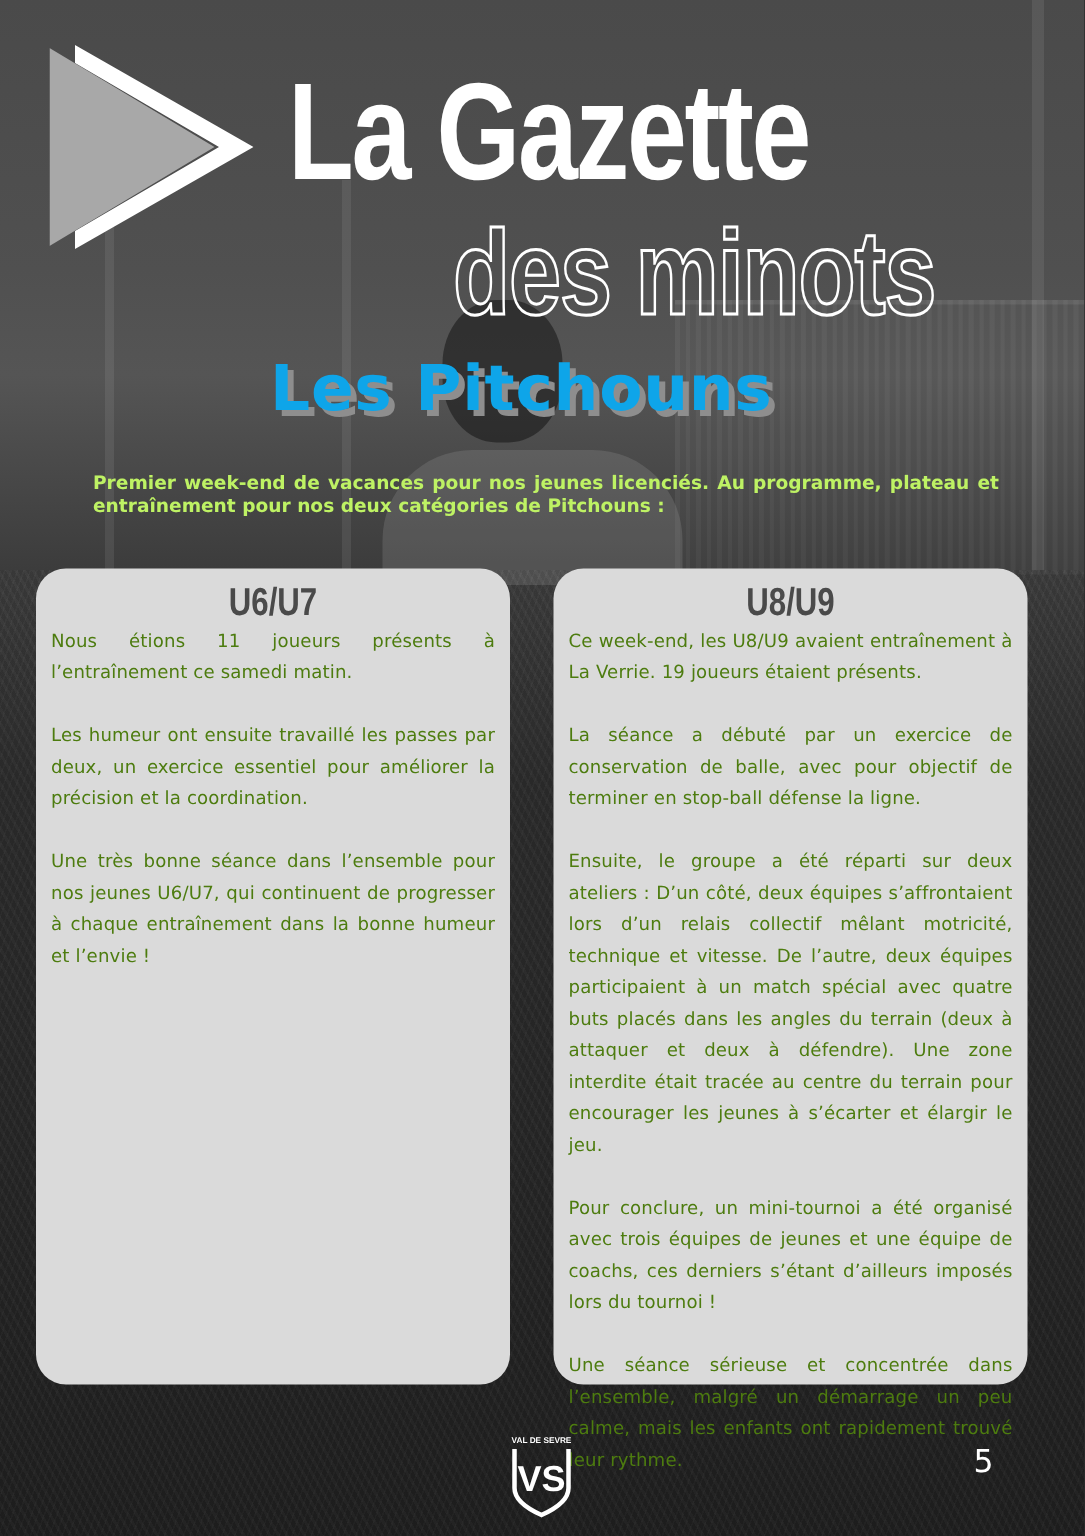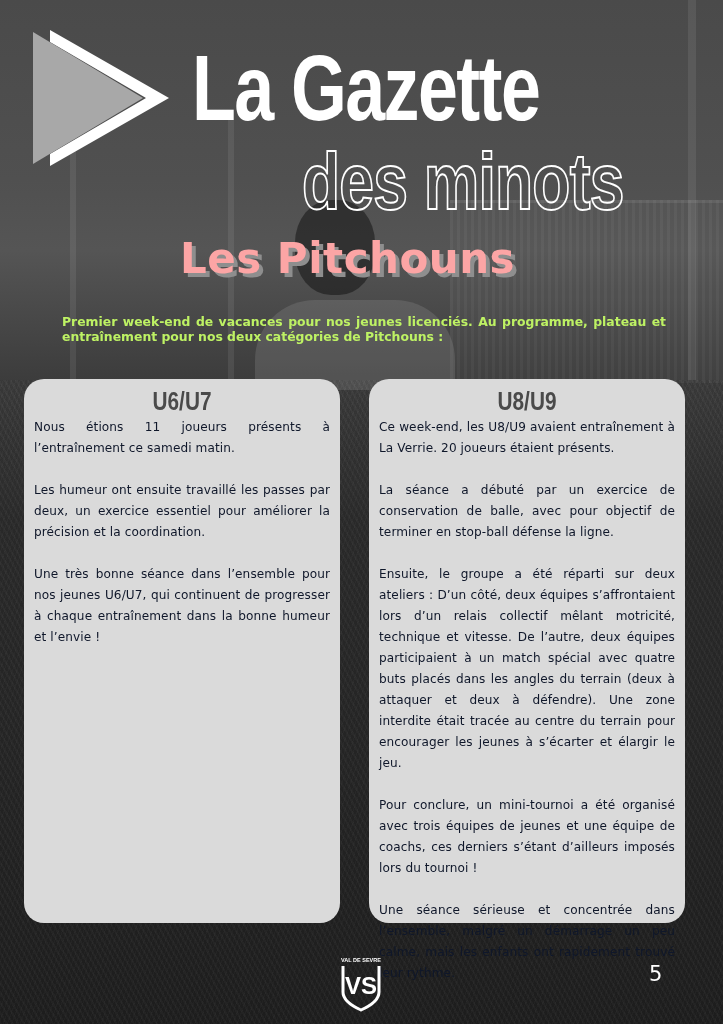--- a/index.html
+++ b/index.html
@@ -49,21 +49,21 @@
     position: absolute; left: 302px; top: 142px;
     font-family: "Liberation Sans", sans-serif; font-weight: 700;
     font-size: 80px; line-height: 1; color: transparent;
     -webkit-text-stroke: 2px #ffffff;
     transform: scaleX(0.78); transform-origin: left top;
     white-space: nowrap; letter-spacing: -1px;
   }
   .section-title {
     position: absolute; left: 180px; top: 238px;
     font-family: "DejaVu Sans", sans-serif; font-weight: 700;
-    font-size: 42px; line-height: 1; color: #fca5a5;
+    font-size: 42px; line-height: 1; color: #0ea5e9;
     text-shadow: 4px 4px 0 #8e8e8e;
     white-space: nowrap; letter-spacing: 0.5px;
   }
   .intro {
     position: absolute; left: 62px; top: 314px; width: 604px;
     font-family: "DejaVu Sans", sans-serif; font-weight: 700;
     font-size: 12.4px; line-height: 15px; color: #bef264;
     text-align: justify;
   }
 
@@ -77,21 +77,21 @@
   .card-title {
     text-align: center;
     font-family: "Liberation Sans", sans-serif; font-weight: 700;
     font-size: 26px; line-height: 28px; color: #4a4a4a;
     transform: scaleX(0.8);
     margin-bottom: 2px;
   }
   .card-body p {
     margin: 0 0 21px 0;
     font-family: "DejaVu Sans", sans-serif;
-    font-size: 12.1px; line-height: 21px; color: #0f172a;
+    font-size: 12.1px; line-height: 21px; color: #4d7c0f;
     text-align: justify; letter-spacing: 0.1px;
   }
 
   .footer-logo { position: absolute; left: 340px; top: 956px; width: 42px; height: 56px; }
   .page-number {
     position: absolute; left: 649px; top: 962px;
     font-family: "DejaVu Sans", sans-serif; font-size: 21px; color: #ffffff;
   }
 </style>
 </head>
@@ -122,21 +122,21 @@
   <div class="card-body">
     <p>Nous étions 11 joueurs présents à l’entraînement ce samedi matin.</p>
     <p>Les humeur ont ensuite travaillé les passes par deux, un exercice essentiel pour améliorer la précision et la coordination.</p>
     <p>Une très bonne séance dans l’ensemble pour nos jeunes U6/U7, qui continuent de progresser à chaque entraînement dans la bonne humeur et l’envie !</p>
   </div>
 </div>
 
 <div class="card right">
   <div class="card-title">U8/U9</div>
   <div class="card-body">
-    <p>Ce week-end, les U8/U9 avaient entraînement à La Verrie. 20 joueurs étaient présents.</p>
+    <p>Ce week-end, les U8/U9 avaient entraînement à La Verrie. 19 joueurs étaient présents.</p>
     <p>La séance a débuté par un exercice de conservation de balle, avec pour objectif de terminer en stop-ball défense la ligne.</p>
     <p>Ensuite, le groupe a été réparti sur deux ateliers : D’un côté, deux équipes s’affrontaient lors d’un relais collectif mêlant motricité, technique et vitesse. De l’autre, deux équipes participaient à un match spécial avec quatre buts placés dans les angles du terrain (deux à attaquer et deux à défendre). Une zone interdite était tracée au centre du terrain pour encourager les jeunes à s’écarter et élargir le jeu.</p>
     <p>Pour conclure, un mini-tournoi a été organisé avec trois équipes de jeunes et une équipe de coachs, ces derniers s’étant d’ailleurs imposés lors du tournoi !</p>
     <p>Une séance sérieuse et concentrée dans l’ensemble, malgré un démarrage un peu calme, mais les enfants ont rapidement trouvé leur rythme.</p>
   </div>
 </div>
 
 <svg class="footer-logo" viewBox="0 0 42 56">
   <text x="21" y="6" text-anchor="middle" font-family="Liberation Sans, sans-serif" font-weight="700" font-size="5.5" fill="#ffffff">VAL DE SEVRE</text>
   <path d="M3,10 L3,36 Q3,46 21,54 Q39,46 39,36 L39,10" fill="none" stroke="#ffffff" stroke-width="3"></path>

